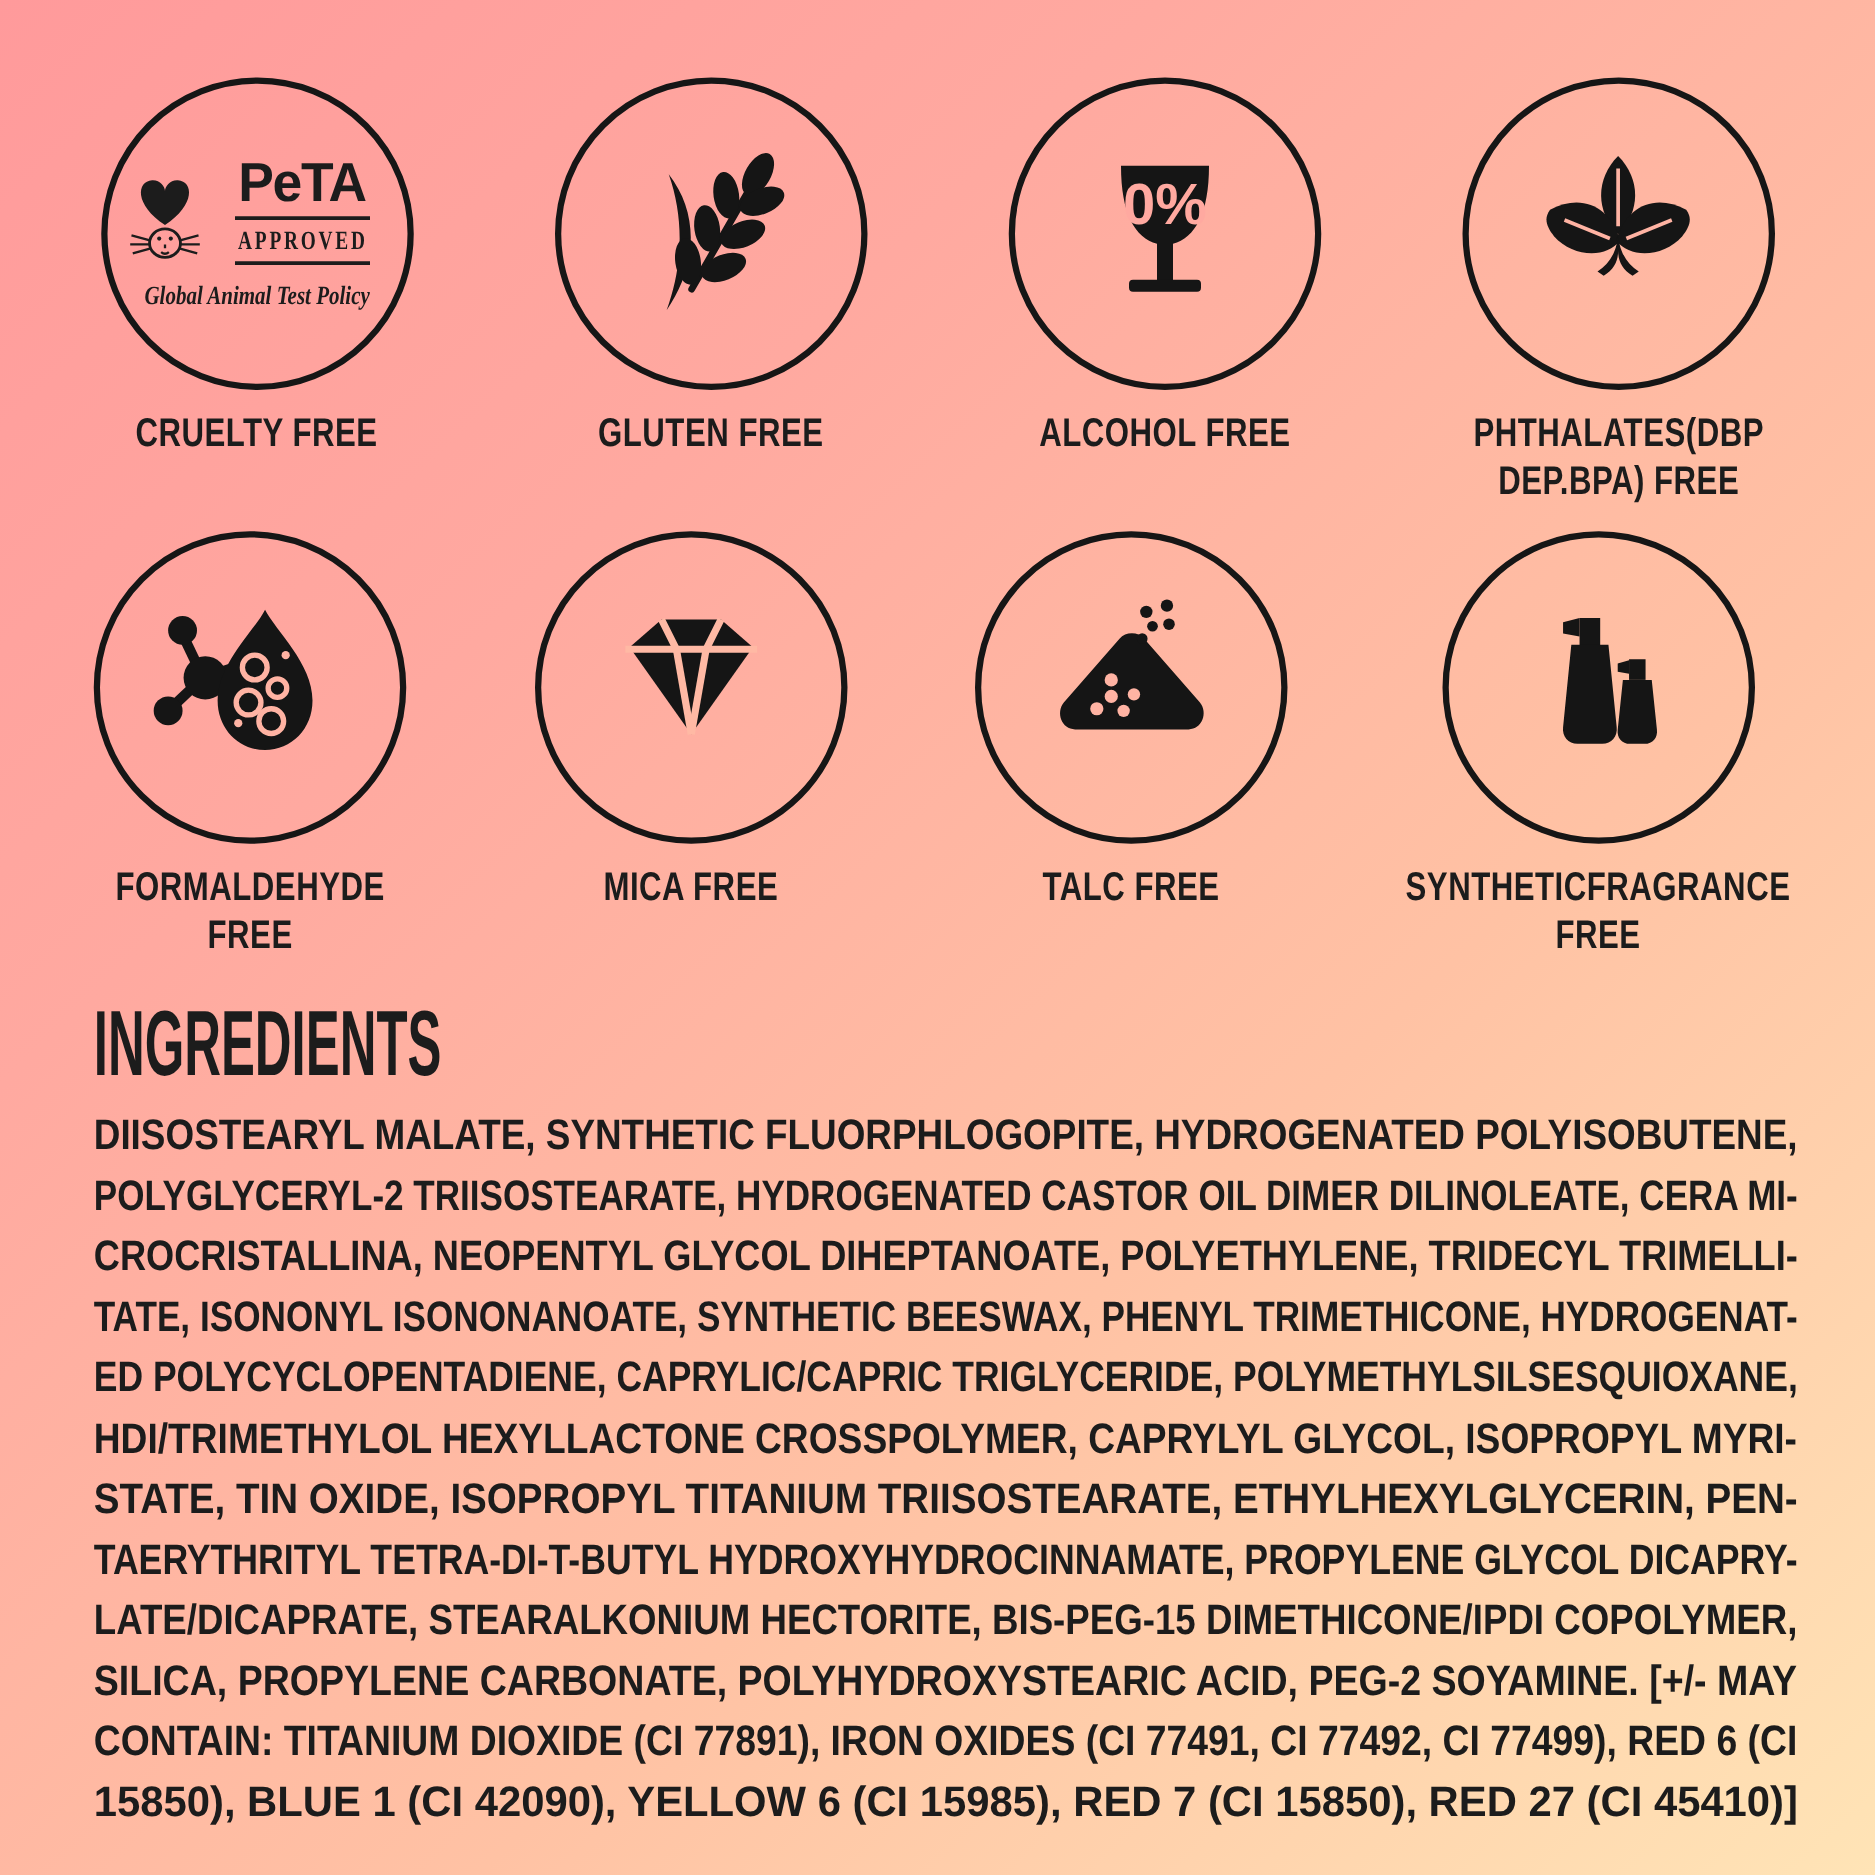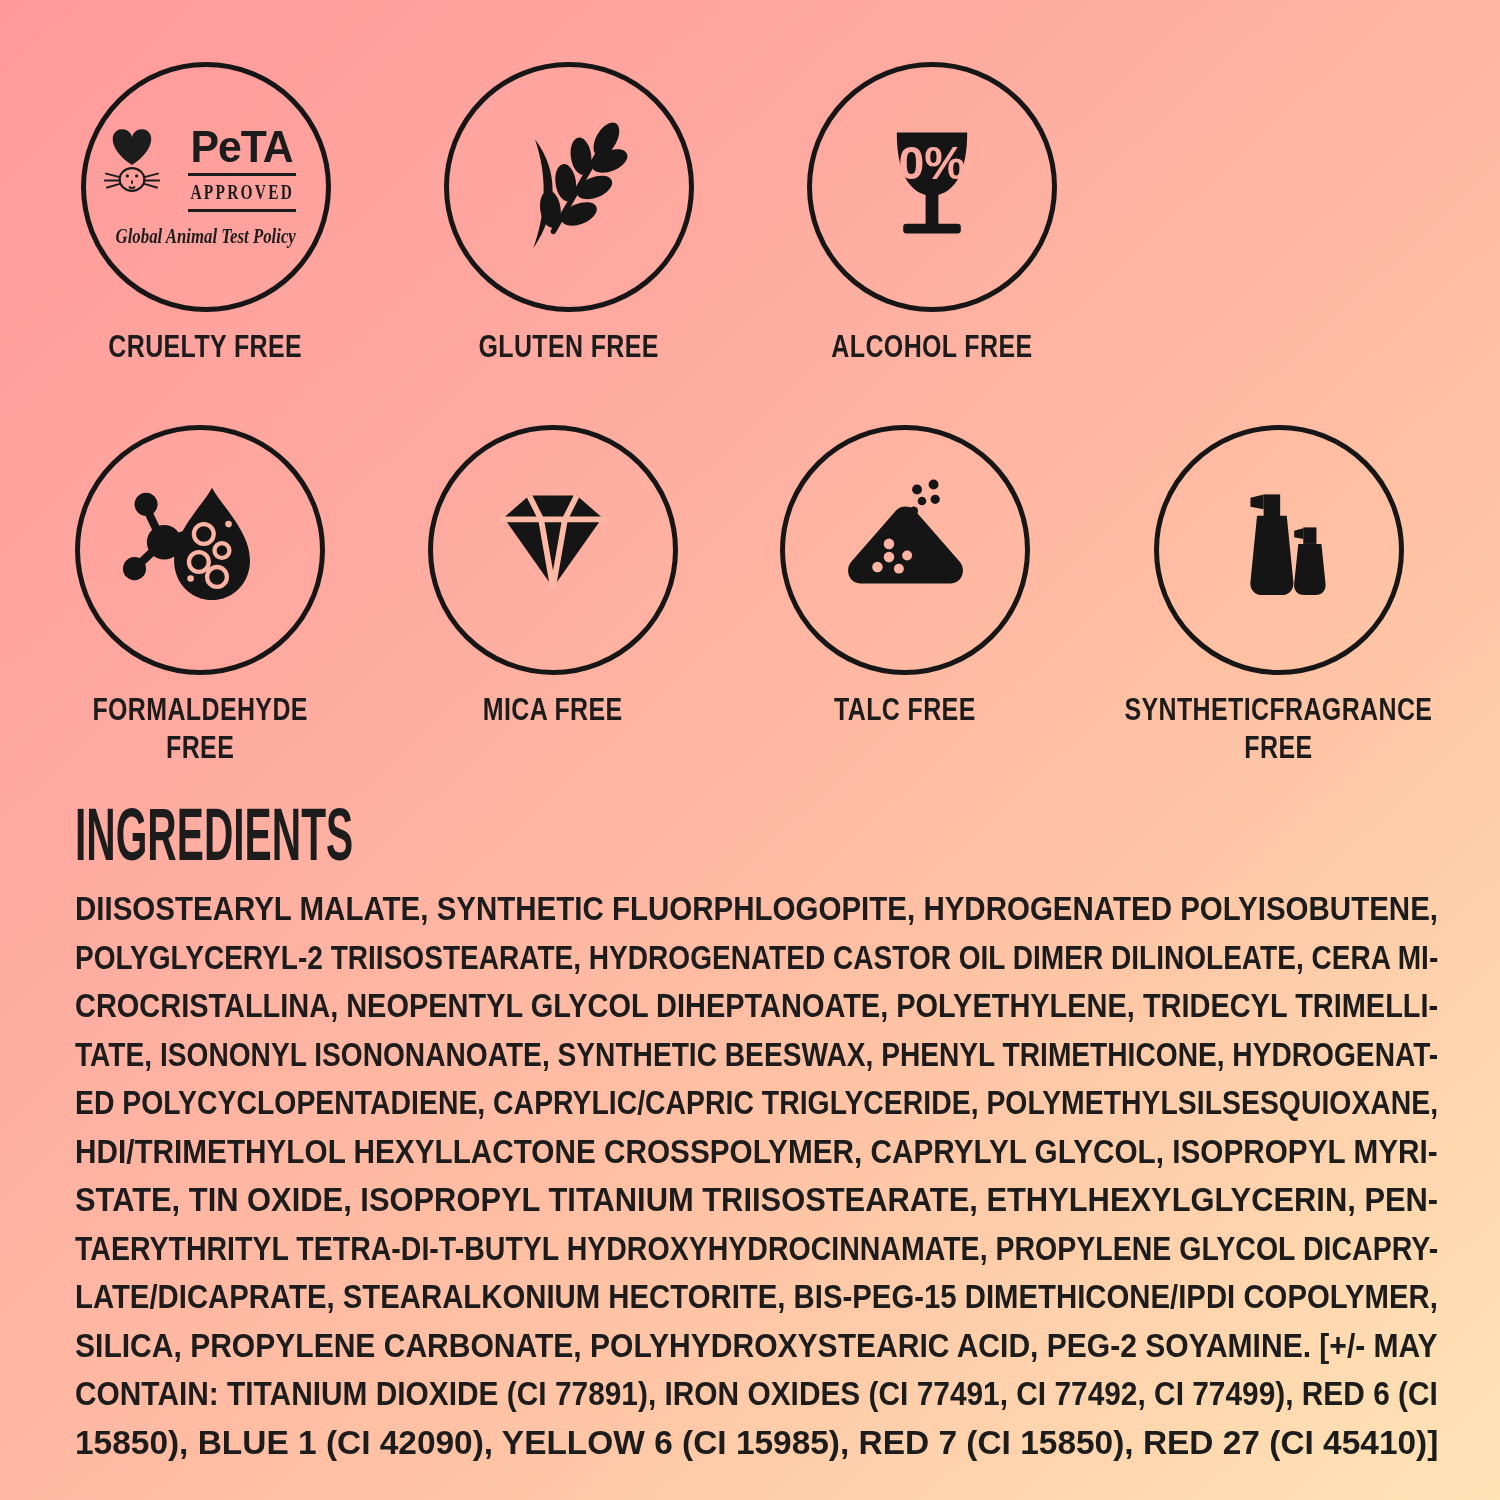--- a/index.html
+++ b/index.html
@@ -31,21 +31,21 @@
     text-align:center;
     font-size:32px;font-weight:700;line-height:38px;
     letter-spacing:.5px;
     transform:scaleX(.78);
     transform-origin:center top;
     white-space:nowrap;
   }
   .badge-label span{display:block;}
   
   .peta{display:flex;flex-direction:column;align-items:center;}
-  .peta-top{display:flex;align-items:flex-start;gap:7px;}
+  .peta-top{display:flex;align-items:flex-end;gap:7px;}
   .peta-right{display:flex;flex-direction:column;align-items:center;}
   .peta-brand{
     font-weight:700;font-size:44px;line-height:44px;letter-spacing:-1px;
     transform-origin:center;white-space:nowrap;
   }
   .peta-rule{width:108px;height:3px;background:#1c1c1c;margin:4px 0;}
   .peta-approved{
     font-family:"Liberation Serif","DejaVu Serif",serif;
     font-weight:700;font-size:21px;letter-spacing:3px;
     transform-origin:center;white-space:nowrap;
@@ -136,20 +136,39 @@
           <rect x="32" y="73" width="36" height="6" rx="2"></rect>
           <text x="50" y="45" text-anchor="middle" font-size="29" font-weight="bold" fill="#ffa9a0">0%</text>
         </svg>
       </div>
       <div class="badge-label">
         <span>ALCOHOL FREE</span>
           <span></span>
       </div>
     </div>
 
+    <div class="cell">
+      <div class="circle">
+        <svg class="icon-svg" width="165" height="165" viewBox="0 0 100 100" fill="#151515">
+          <path d="M50,12 C61,23 61,39 50,50 C39,39 39,23 50,12 Z"></path>
+          <path d="M17,38 C32,30 46,36 51,53 C44,62 28,61 19,51 C15,46 14,42 17,38 Z"></path>
+          <path d="M83,38 C68,30 54,36 49,53 C56,62 72,61 81,51 C85,46 86,42 83,38 Z"></path>
+          <g stroke="#ffb3a3" stroke-width="1.8" fill="none">
+            <path d="M50,18 L50,46"></path>
+            <path d="M24,43 L46,52"></path>
+            <path d="M76,43 L54,52"></path>
+          </g>
+          <path d="M50,48 C50,58 46,64 40,68 L43,70 C48,67 50,63 50,58 C50,63 52,67 57,70 L60,68 C54,64 50,58 50,48 Z"></path>
+        </svg>
+      </div>
+      <div class="badge-label">
+        <span>PHTHALATES(DBP</span>
+          <span>DEP.BPA) FREE</span>
+      </div>
+    </div>
   </div>
 
   <div class="grid row2">
 
     <div class="cell">
       <div class="circle">
         <svg class="icon-svg" width="165" height="165" viewBox="0 0 100 100" fill="#151515">
           <g stroke="#151515" stroke-width="5">
             <line x1="27" y1="45" x2="17" y2="24"></line>
             <line x1="27" y1="45" x2="11" y2="60"></line>

